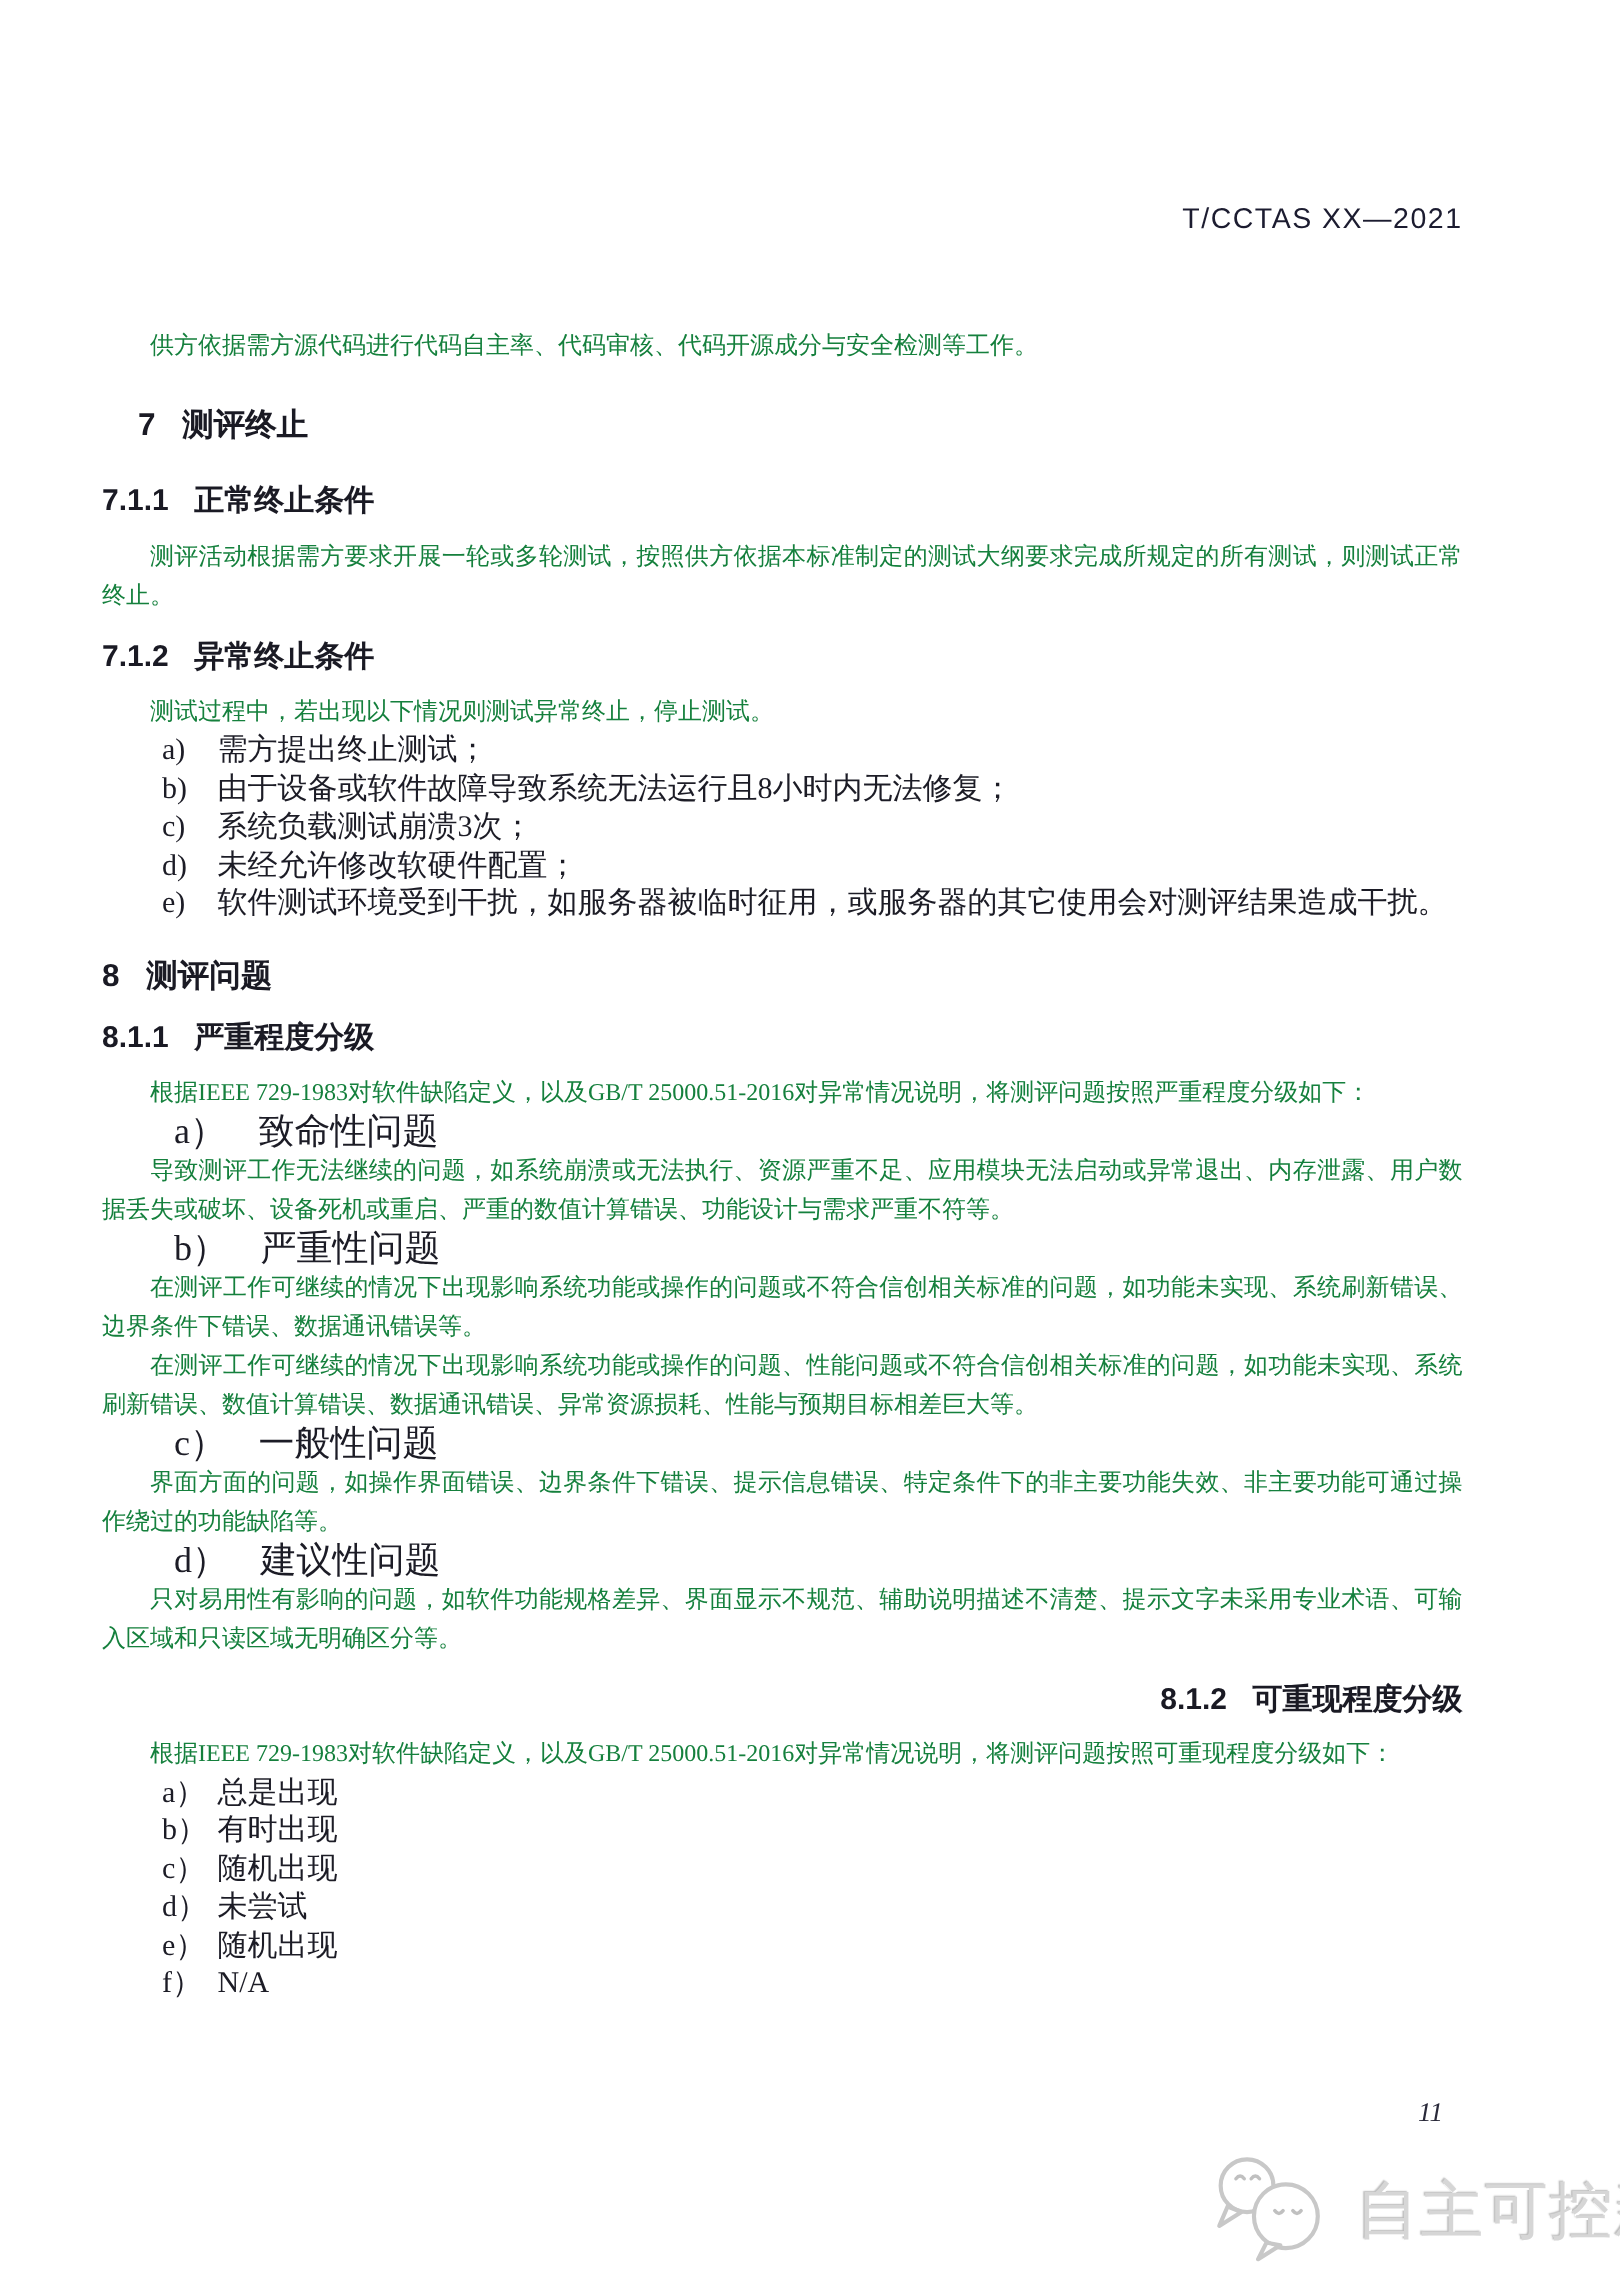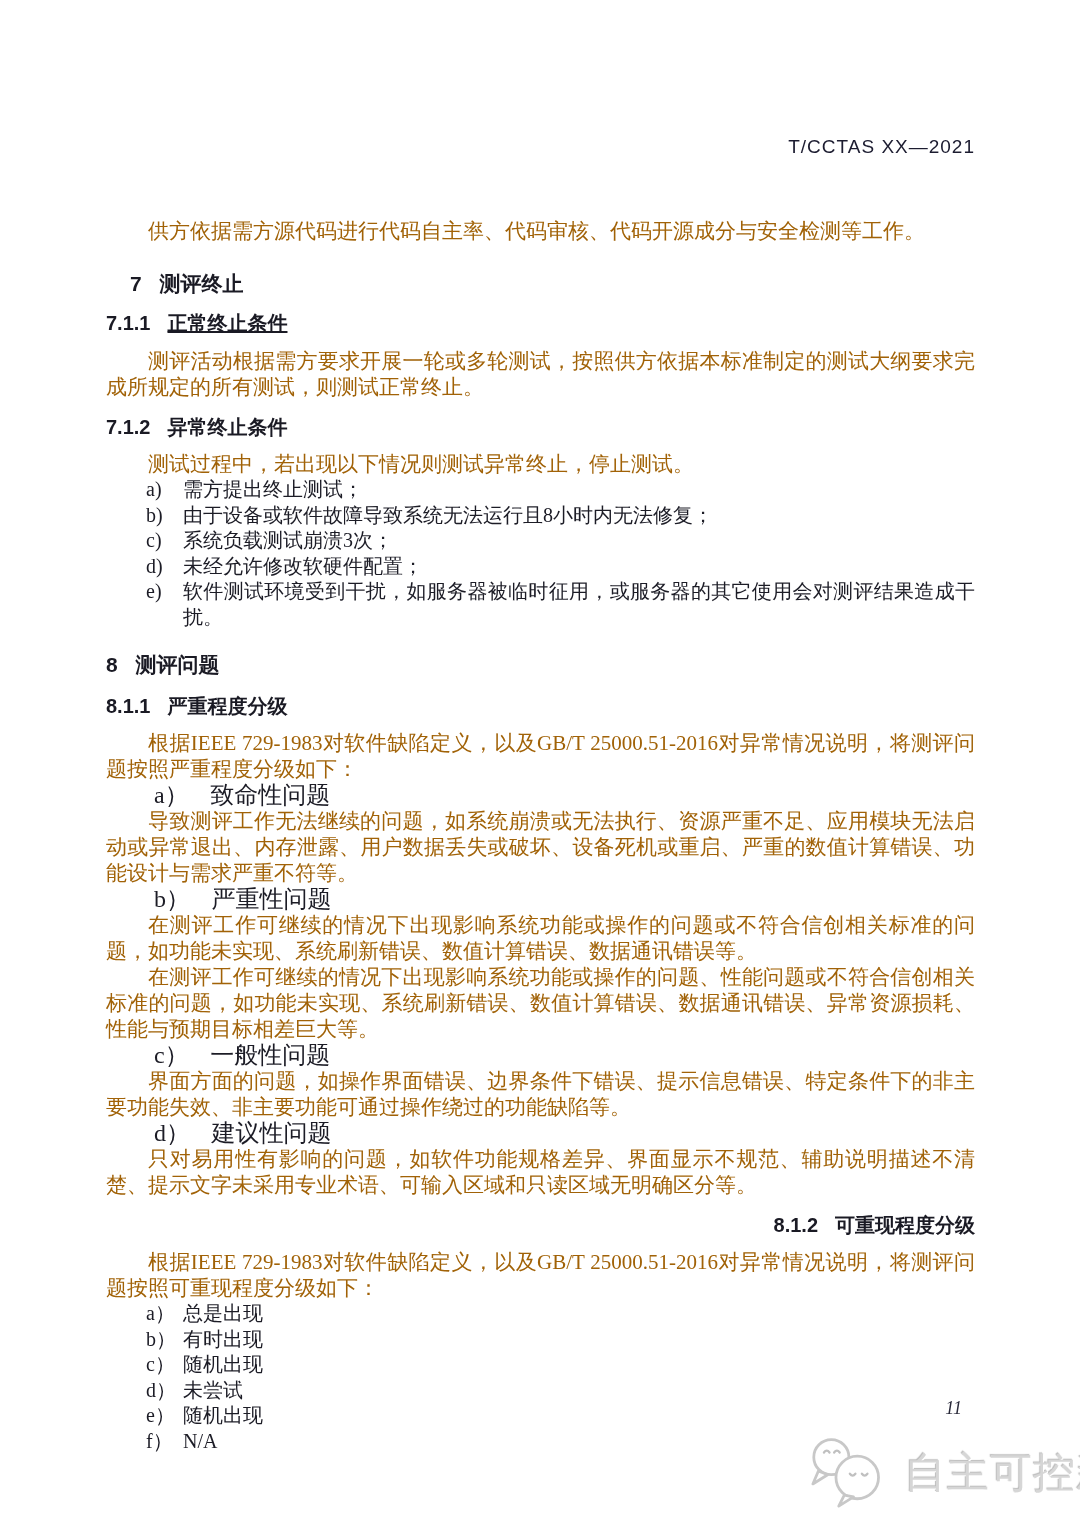--- a/index.html
+++ b/index.html
@@ -6,37 +6,37 @@
   html, body { margin: 0; padding: 0; background: #ffffff; }
   .page {
     position: relative;
     width: 1080px;
     height: 1528px;
     background: #ffffff;
     color: #1c1c26;
     font-family: "Liberation Serif", "DejaVu Serif", serif;
     overflow: hidden;
   }
-  .content { padding: 136px 105px 0 106px; }
+  .content { padding: 136px 105px 0 68px; }
 
   .header-row {
     text-align: right;
     font-family: "Liberation Sans", "DejaVu Sans", sans-serif;
     font-size: 19px;
     letter-spacing: 1px;
     color: #1c1c30;
     margin-bottom: 60px;
   }
 
   .para {
-    font-size: 21px;
+    font-size: 16px;
     line-height: 26px;
     text-align: justify;
     margin: 0;
-    color: #a16207;
+    color: #15803d;
   }
   .indent { text-indent: 2em; }
 
   .h-main {
     font-family: "Liberation Sans", "DejaVu Sans", sans-serif;
     font-weight: 700;
     font-size: 21px;
     line-height: 26px;
     margin: 0;
     color: #1a1a24;
@@ -45,21 +45,21 @@
     font-family: "Liberation Sans", "DejaVu Sans", sans-serif;
     font-weight: 700;
     font-size: 20px;
     line-height: 25px;
     margin: 0;
     color: #1a1a24;
   }
   .h-num { display: inline-block; margin-right: 0.85em; }
 
   .mt-intro-h7   { margin-top: 27px; margin-left: 24px; }
-  .mt-h7-h711    { margin-top: 14px; text-decoration: underline; }
+  .mt-h7-h711    { margin-top: 25px; }
   .mt-h711-body  { margin-top: 12px; }
   .mt-body-h712  { margin-top: 15px; }
   .mt-h712-lead  { margin-top: 11px; }
   .mt-lead-list  { margin-top: 3px; }
   .mt-list-h8    { margin-top: 22px; }
   .mt-h8-h811    { margin-top: 16px; }
   .mt-h811-lead  { margin-top: 11px; }
   .mt-sec812     { margin-top: 15px; text-align: right; }
   .mt-h812-lead  { margin-top: 11px; }
 
@@ -173,21 +173,21 @@
 
     <div>
       <p class="grade-title">
         <span class="grade-label">a）</span><span>致命性问题</span>
       </p>
       <p class="para indent">导致测评工作无法继续的问题，如系统崩溃或无法执行、资源严重不足、应用模块无法启动或异常退出、内存泄露、用户数据丢失或破坏、设备死机或重启、严重的数值计算错误、功能设计与需求严重不符等。</p>
 
       <p class="grade-title">
         <span class="grade-label">b）</span><span>严重性问题</span>
       </p>
-      <p class="para indent">在测评工作可继续的情况下出现影响系统功能或操作的问题或不符合信创相关标准的问题，如功能未实现、系统刷新错误、数值计算错误、数据通讯错误等。</p>
+      <p class="para indent">在测评工作可继续的情况下出现影响系统功能或操作的问题或不符合信创相关标准的问题，如功能未实现、系统刷新错误、边界条件下错误、数据通讯错误等。</p>
       <p class="para indent">在测评工作可继续的情况下出现影响系统功能或操作的问题、性能问题或不符合信创相关标准的问题，如功能未实现、系统刷新错误、数值计算错误、数据通讯错误、异常资源损耗、性能与预期目标相差巨大等。</p>
 
       <p class="grade-title">
         <span class="grade-label">c）</span><span>一般性问题</span>
       </p>
       <p class="para indent">界面方面的问题，如操作界面错误、边界条件下错误、提示信息错误、特定条件下的非主要功能失效、非主要功能可通过操作绕过的功能缺陷等。</p>
 
       <p class="grade-title">
         <span class="grade-label">d）</span><span>建议性问题</span>
       </p>

